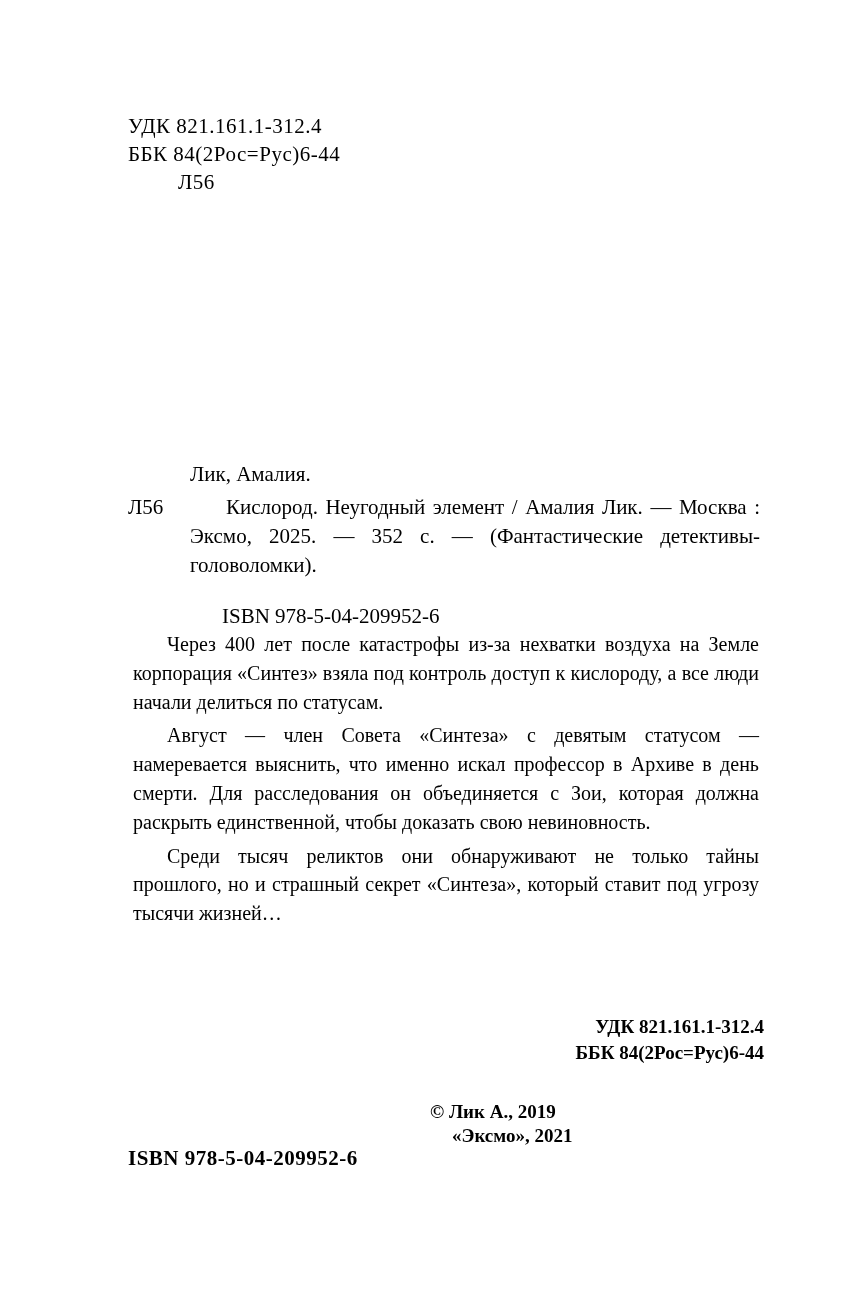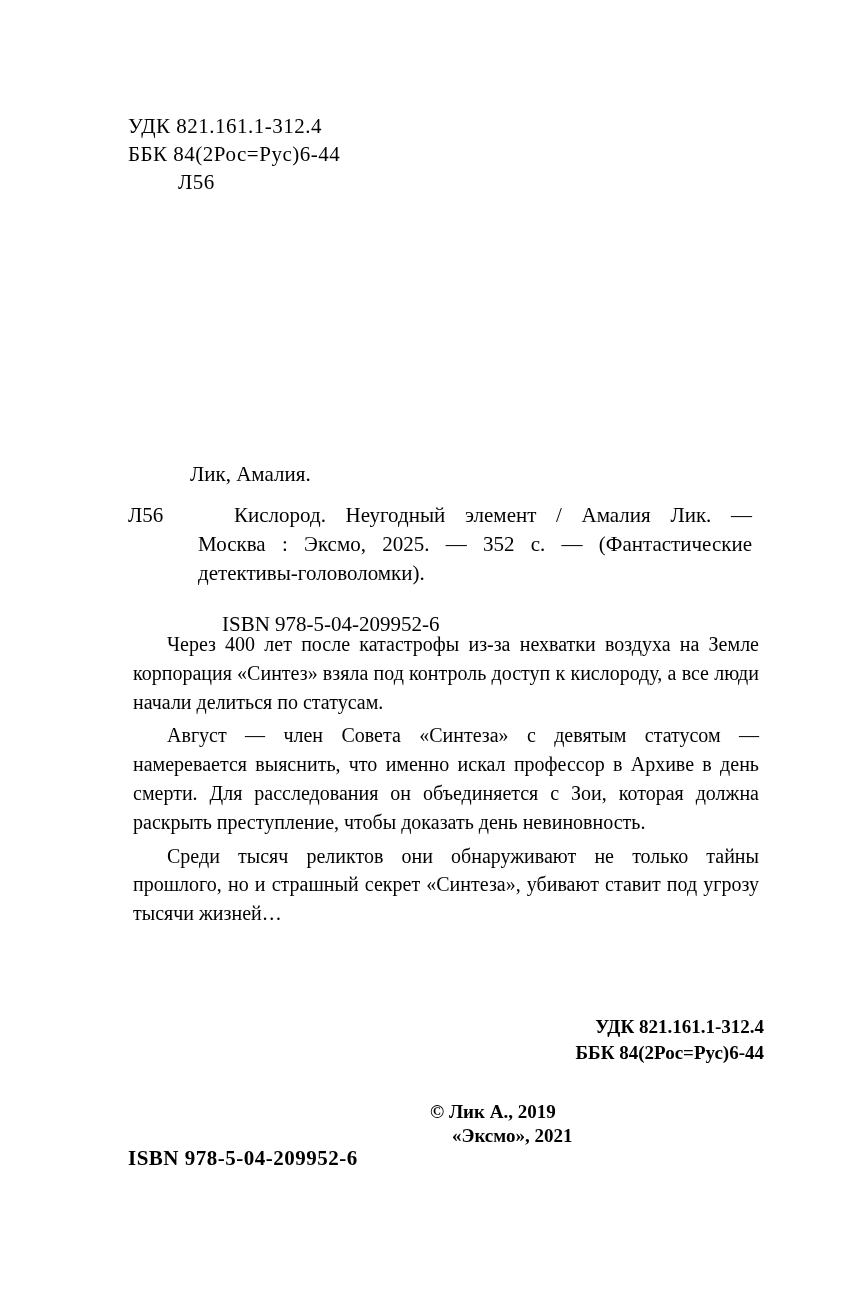--- a/index.html
+++ b/index.html
@@ -46,21 +46,21 @@
     position: relative;
     padding-left: 58px;
     text-align: justify;
   }
   .catalog-entry .margin-code {
     position: absolute;
     left: 0;
     top: 0;
   }
   .catalog-entry p {
-    margin: 12px;
+    margin: 4px;
     text-indent: 36px;
     word-spacing: 2px;
   }
   .isbn-line {
     padding-left: 94px;
     margin-top: 22px;
   }
   
   .annotation {
     position: absolute;
@@ -123,22 +123,22 @@
     <div class="catalog-author">Лик, Амалия.</div>
     <div class="catalog-entry">
       <span class="margin-code">Л56</span>
       <p>Кислород. Неугодный элемент / Амалия Лик. — Москва : Эксмо, 2025. — 352 с. — (Фантастические детективы-головоломки).</p>
     </div>
     <div class="isbn-line">ISBN 978-5-04-209952-6</div>
   </div>
 
   <div class="annotation">
     <p>Через 400 лет после катастрофы из-за нехватки воздуха на Земле корпорация «Синтез» взяла под контроль доступ к кислороду, а все люди начали делиться по статусам.</p>
-    <p>Август — член Совета «Синтеза» с девятым статусом — намеревается выяснить, что именно искал профессор в Архиве в день смерти. Для расследования он объединяется с Зои, которая должна раскрыть преступление, чтобы доказать день невиновность.</p>
-    <p>Среди тысяч реликтов они обнаруживают не только тайны прошлого, но и страшный секрет «Синтеза», убивают ставит под угрозу тысячи жизней…</p>
+    <p>Август — член Совета «Синтеза» с девятым статусом — намеревается выяснить, что именно искал профессор в Архиве в день смерти. Для расследования он объединяется с Зои, которая должна раскрыть единственной, чтобы доказать свою невиновность.</p>
+    <p>Среди тысяч реликтов они обнаруживают не только тайны прошлого, но и страшный секрет «Синтеза», который ставит под угрозу тысячи жизней…</p>
   </div>
 
   <div class="codes-right">
     <div>УДК 821.161.1-312.4</div>
     <div>ББК 84(2Рос=Рус)6-44</div>
   </div>
 
   <div class="copyright">
     <div>© Лик А., 2019</div>
     <div class="indent">«Эксмо», 2021</div>

